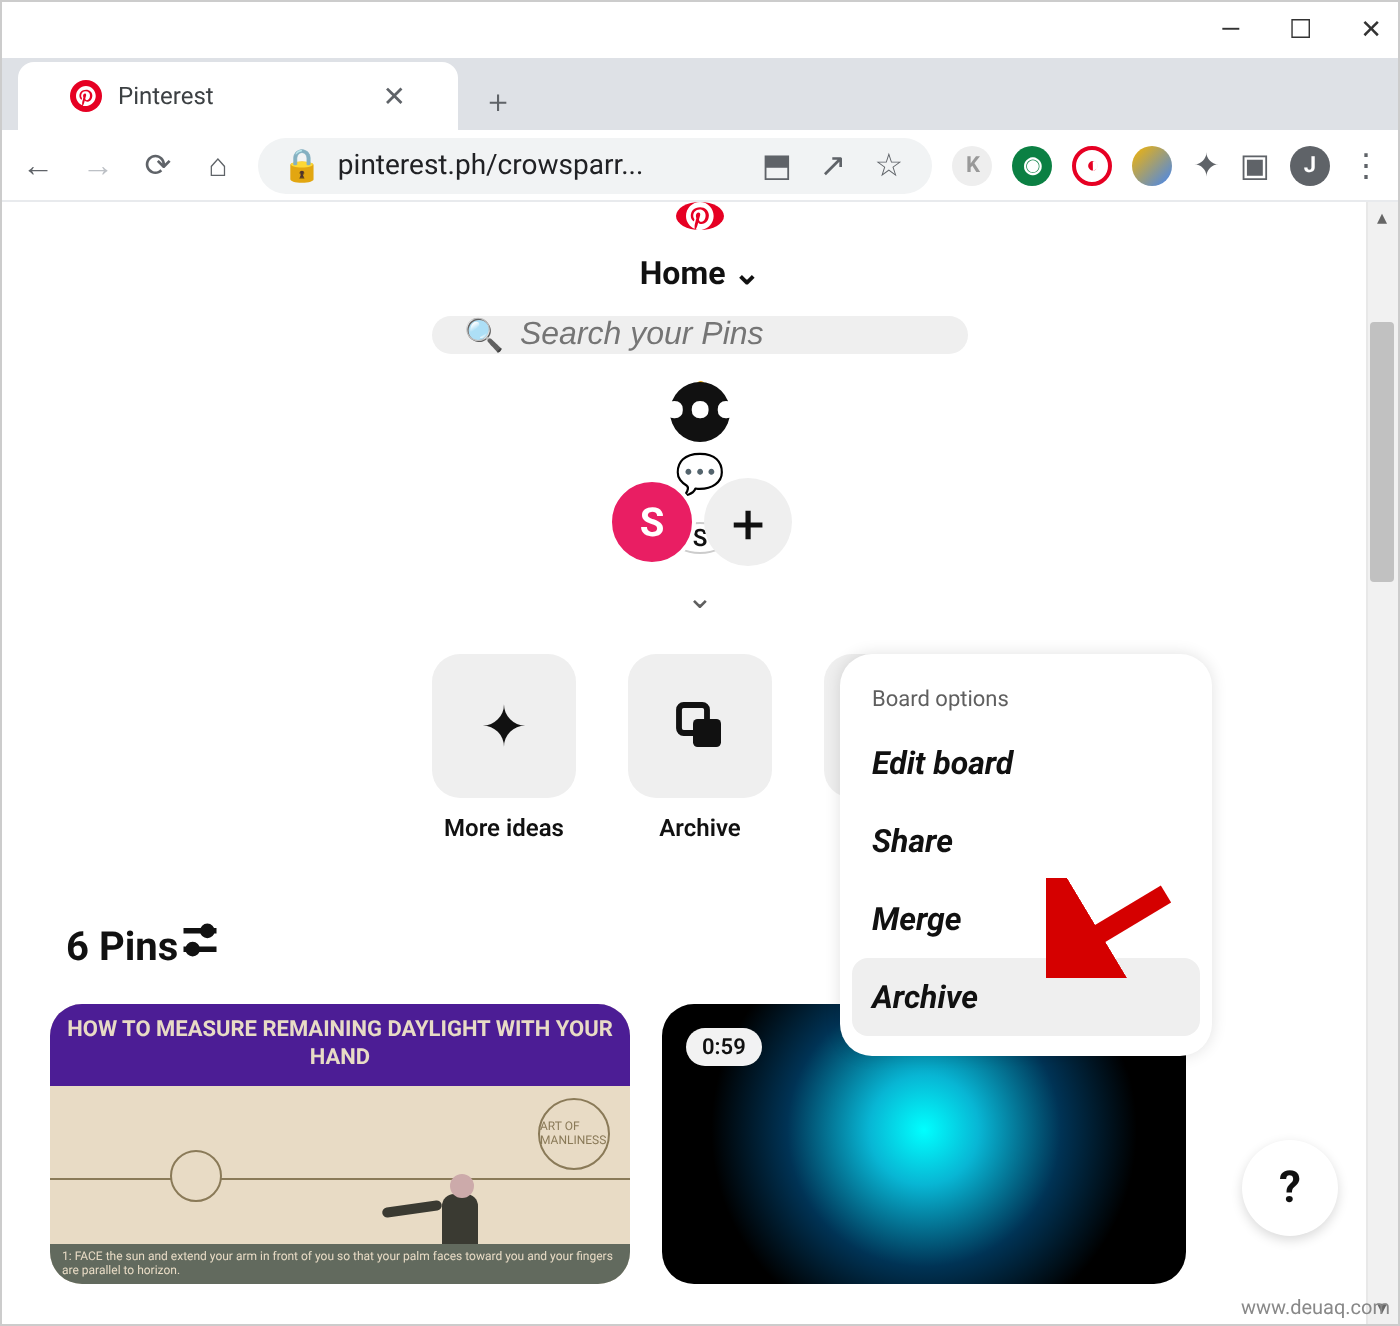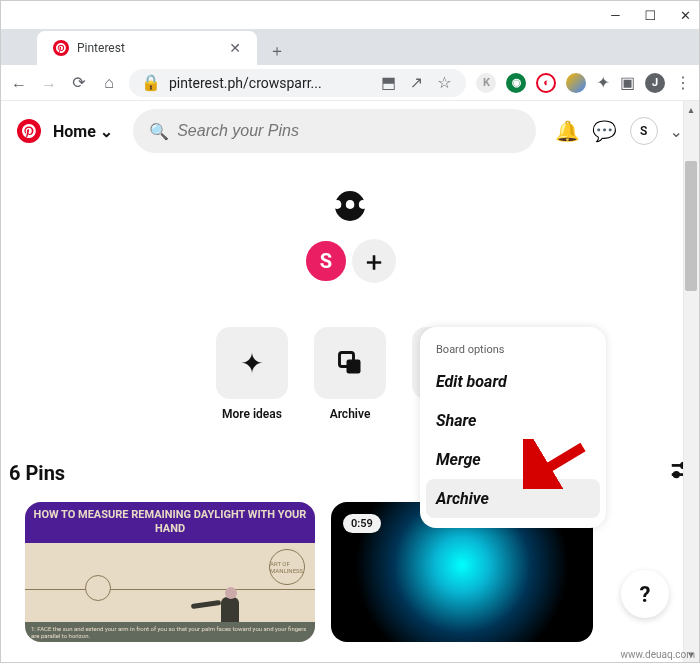--- a/index.html
+++ b/index.html
@@ -3,42 +3,42 @@
   <meta charset="utf-8">
   <style>
     * { margin: 0; padding: 0; box-sizing: border-box; }
     body { font-family: -apple-system, BlinkMacSystemFont, "Segoe UI", Roboto, sans-serif; background: #fff; width: 700px; height: 663px; overflow: hidden; position: relative; border: 1px solid #ccc; }
     
     
     .window-controls { height: 28px; display: flex; justify-content: flex-end; align-items: center; background: #fff; padding-right: 8px; gap: 24px; }
     .window-controls span { font-size: 13px; color: #333; }
     
     .tab-bar { height: 36px; display: flex; align-items: flex-end; background: #dee1e6; padding: 0 8px; }
-    .tab { height: 34px; background: #fff; border-radius: 8px 8px 0 0; display: flex; align-items: center; padding: 0 16px; gap: 8px; min-width: 220px; position: relative; margin-left: 28px; }
+    .tab { height: 34px; background: #fff; border-radius: 8px 8px 0 0; display: flex; align-items: center; padding: 0 26px; gap: 8px; min-width: 220px; position: relative; }
     .tab .favicon { width: 16px; height: 16px; background: #e60023; border-radius: 50%; display:flex; align-items:center; justify-content:center;}
     .tab .favicon svg { width:10px; height:10px; fill:#fff;}
     .tab-title { font-size: 12px; color: #3c4043; flex: 1; }
     .tab-close { font-size: 14px; color: #5f6368; }
     .new-tab { width: 28px; height: 28px; display: flex; align-items: center; justify-content: center; font-size: 16px; color: #5f6368; margin-left:6px; }
     
     .addr-bar { height: 36px; background: #fff; display: flex; align-items: center; padding: 0 8px; gap: 10px; border-bottom: 1px solid #e8eaed; }
     .nav-icon { color: #5f6368; font-size: 16px; display:flex; align-items:center; justify-content:center; width:20px;}
     .nav-icon.disabled { color: #bdc1c6; }
     .url-box { flex: 1; height: 28px; background: #f1f3f4; border-radius: 14px; display: flex; align-items: center; padding: 0 12px; gap: 8px; }
     .url-text { font-size: 14px; color: #202124; flex:1; white-space:nowrap; overflow:hidden; text-overflow:ellipsis;}
     .ext-icons { display: flex; gap: 10px; align-items: center; }
     .ext-badge { width: 20px; height: 20px; border-radius: 50%; display: flex; align-items: center; justify-content: center; font-size: 11px; font-weight: bold; }
     
     
     .viewport { height: 561px; overflow: hidden; position: relative; }
     .scrollbar-track { position:absolute; right:0; top:0; bottom:0; width:16px; background:#f1f1f1; border-left:1px solid #e8e8e8;}
     .scrollbar-thumb { position:absolute; right:2px; top:60px; width:12px; height:130px; background:#c1c1c1; border-radius:2px;}
     .scrollbar-arrow { position:absolute; right:0; width:16px; height:16px; display:flex; align-items:center; justify-content:center; font-size:10px; color:#666;}
     
-    .pin-header { height: 60px; display: flex; align-items: center; padding: 0 16px; gap: 12px; }
+    .pin-header { height: 60px; display: flex; align-items: center; padding: 0 16px; gap: 12px; flex-direction: column; }
     .logo { width: 24px; height: 24px; background: #e60023; border-radius: 50%; display:flex; align-items:center; justify-content:center;}
     .logo svg { width:14px; height:14px; fill:#fff;}
     .home-btn { font-weight: 700; font-size: 16px; color: #111; display:flex; align-items:center; gap:4px;}
     .search-bar { flex: 1; height: 44px; background: #efefef; border-radius: 22px; display: flex; align-items: center; padding: 0 16px; gap: 8px; margin: 0 8px; }
     .search-bar input { border:none; background:transparent; font-size:16px; color:#5f5f5f; outline:none; flex:1;font-style:italic;}
     .hdr-icon { color:#5f5f5f; font-size:20px;}
     .avatar-small { width:28px; height:28px; border-radius:50%; border:1px solid #ccc; display:flex; align-items:center; justify-content:center; font-size:12px; font-weight:600; color:#111;}
     
     .board-title { text-align:center; font-size:36px; font-weight:700; color:#111; margin-top:30px; display:flex; align-items:center; justify-content:center; gap:12px;}
     .more-dot { width:30px; height:30px; background:#111; border-radius:50%; display:flex; align-items:center; justify-content:center; color:#fff; font-weight:bold;}
@@ -53,21 +53,21 @@
     .action-label { font-size:12px; font-weight:600; color:#111;}
     
     
     .popover { position:absolute; left:419px; top:226px; width:186px; background:#fff; border-radius:16px; box-shadow:0 0 8px rgba(0,0,0,0.12); padding:10px 0; z-index:10;}
     .pop-hdr { font-size:11px; color:#5f5f5f; padding:6px 16px;}
     .pop-item { font-size:16px; font-weight:700; color:#111; padding:10px 16px; cursor:pointer;font-style:italic;}
     .pop-item.hover { background:#efefef; border-radius:8px; margin:0 6px; padding:10px 10px;}
     
     .red-arrow { position:absolute; left:522px; top:338px; z-index:11; pointer-events:none;}
     
-    .pins-header { display:flex; justify-content:space-between; align-items:center; padding:0 8px; margin-top:38px;}
+    .pins-header { display:flex; justify-content:flex-start; align-items:center; padding:0 32px; margin-top:38px;}
     .pins-count { font-size:20px; font-weight:700; color:#111;}
     .filter-icon { font-size:20px; color:#111;}
     
     .pins-grid { display:flex; gap:16px; padding:16px 24px;}
     .pin-card { border-radius:16px; overflow:hidden; position:relative;}
     .pin1 { width:290px; height:140px; background:#e8dbc5;}
     .pin1-hdr { background:#4c1d95; color:#e8dbc5; text-align:center; padding:6px 8px; font-size:11px; font-weight:700; line-height:1.3;}
     .pin1-body { position:relative; height:100px;}
     .pin1-badge { position:absolute; right:10px; top:6px; width:36px; height:36px; border-radius:50%; border:1px solid #8a7a58; display:flex; align-items:center; justify-content:center; font-size:6px; color:#8a7a58;}
     .pin2 { width:262px; height:140px; background:radial-gradient(circle at 50% 45%, #0ff 0%, #08b6d4 18%, #035 45%, #000 70%);}

